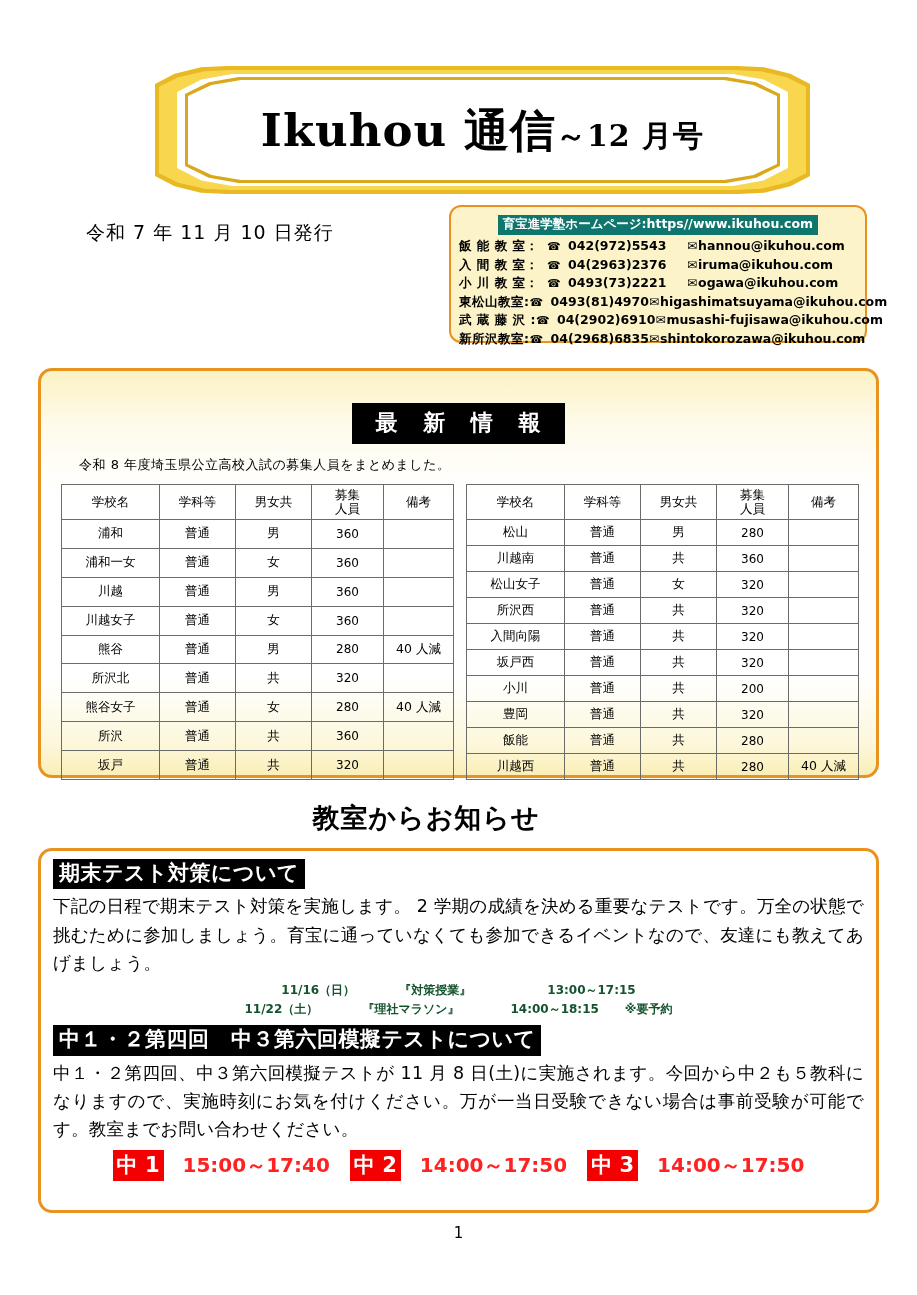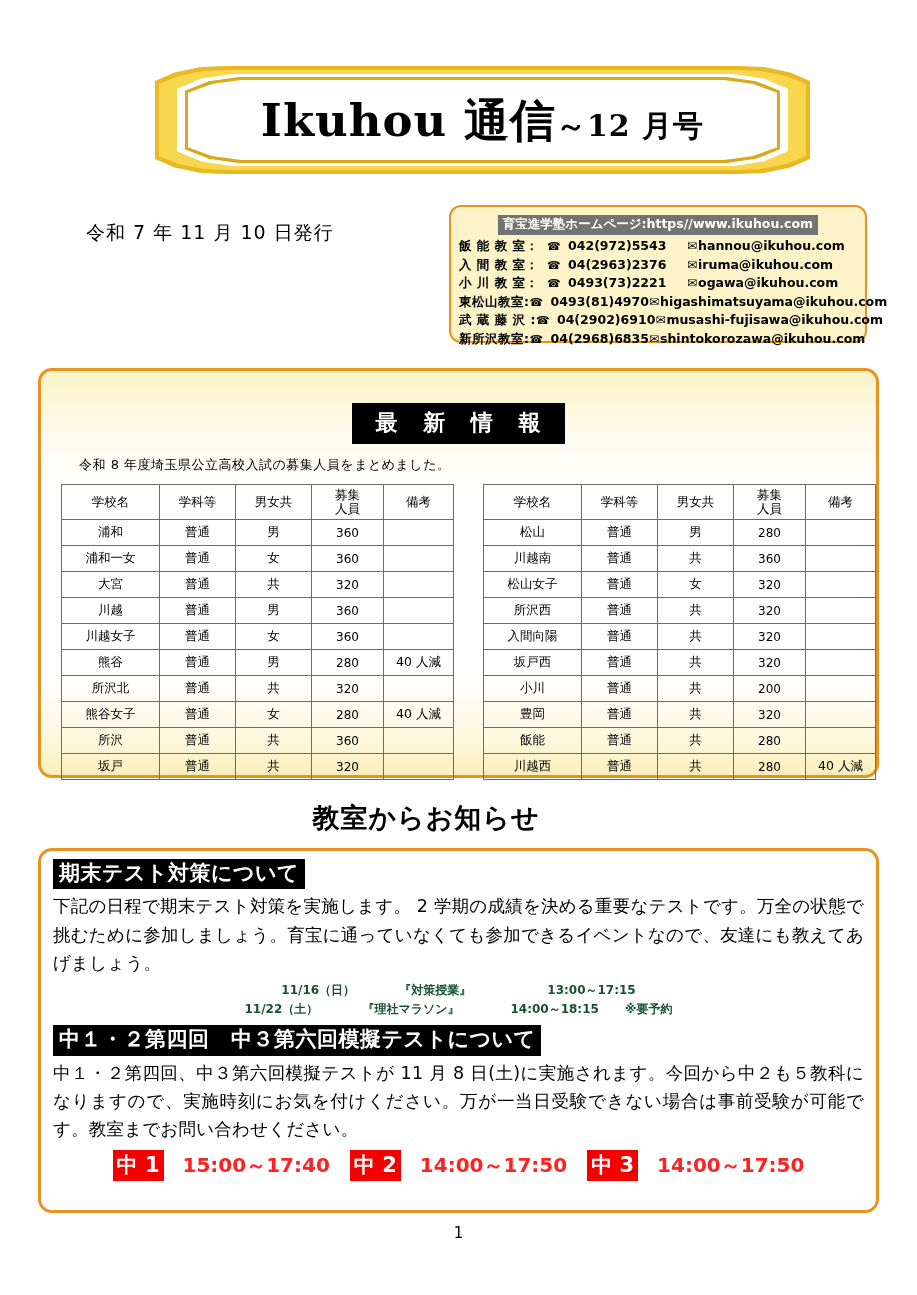--- a/index.html
+++ b/index.html
@@ -19,21 +19,21 @@
     background: #ffffff;
     overflow: hidden;
   }
 
   
   .banner-wrap {
     position: absolute;
     left: 155px;
     top: 66px;
     width: 655px;
-    height: 108px;
+    height: 128px;
   }
   .banner-outer {
     position: absolute;
     inset: 0;
     background: #E8B923;
     -webkit-clip-path: polygon(
       0% 14%, 3% 6%, 7% 1%, 11% 0%,
       89% 0%, 93% 1%, 97% 6%, 100% 14%,
       100% 86%, 97% 94%, 93% 99%, 89% 100%,
       11% 100%, 7% 99%, 3% 94%, 0% 86%);
@@ -140,21 +140,21 @@
     border-radius: 12px;
     box-sizing: border-box;
     padding: 6px 8px 0 8px;
   }
   .contact-url-row {
     text-align: center;
     margin-bottom: 2px;
   }
   .contact-url {
     display: inline-block;
-    background: #737373;
+    background: #0f766e;
     color: #ffffff;
     font-size: 12.5px;
     font-weight: bold;
     padding: 1px 5px 2px 5px;
     letter-spacing: 0px;
     white-space: nowrap;
   }
   .contact-row {
     display: flex;
     align-items: baseline;
@@ -215,21 +215,21 @@
     padding: 5px 16px 6px 24px;
   }
   .news-lead {
     font-size: 13px;
     margin: 0 0 10px 22px;
     letter-spacing: 0.5px;
   }
   .tables-row {
     display: flex;
     justify-content: space-between;
-    gap: 29px;
+    gap: 12px;
     padding: 0 4px;
   }
   table.adm {
     border-collapse: collapse;
     width: 392px;
     table-layout: fixed;
     font-size: 12.5px;
   }
   table.adm th, table.adm td {
     border: 1px solid #6b6b6b;
@@ -445,27 +445,20 @@
               <td></td>
             </tr>
             <tr>
               <td>浦和一女</td>
               <td>普通</td>
               <td>女</td>
               <td class="num">360</td>
               <td></td>
             </tr>
             <tr>
-              <td>大宮</td>
-              <td>普通</td>
-              <td>共</td>
-              <td class="num">320</td>
-              <td></td>
-            </tr>
-            <tr>
               <td>川越</td>
               <td>普通</td>
               <td>男</td>
               <td class="num">360</td>
               <td></td>
             </tr>
             <tr>
               <td>川越女子</td>
               <td>普通</td>
               <td>女</td>

